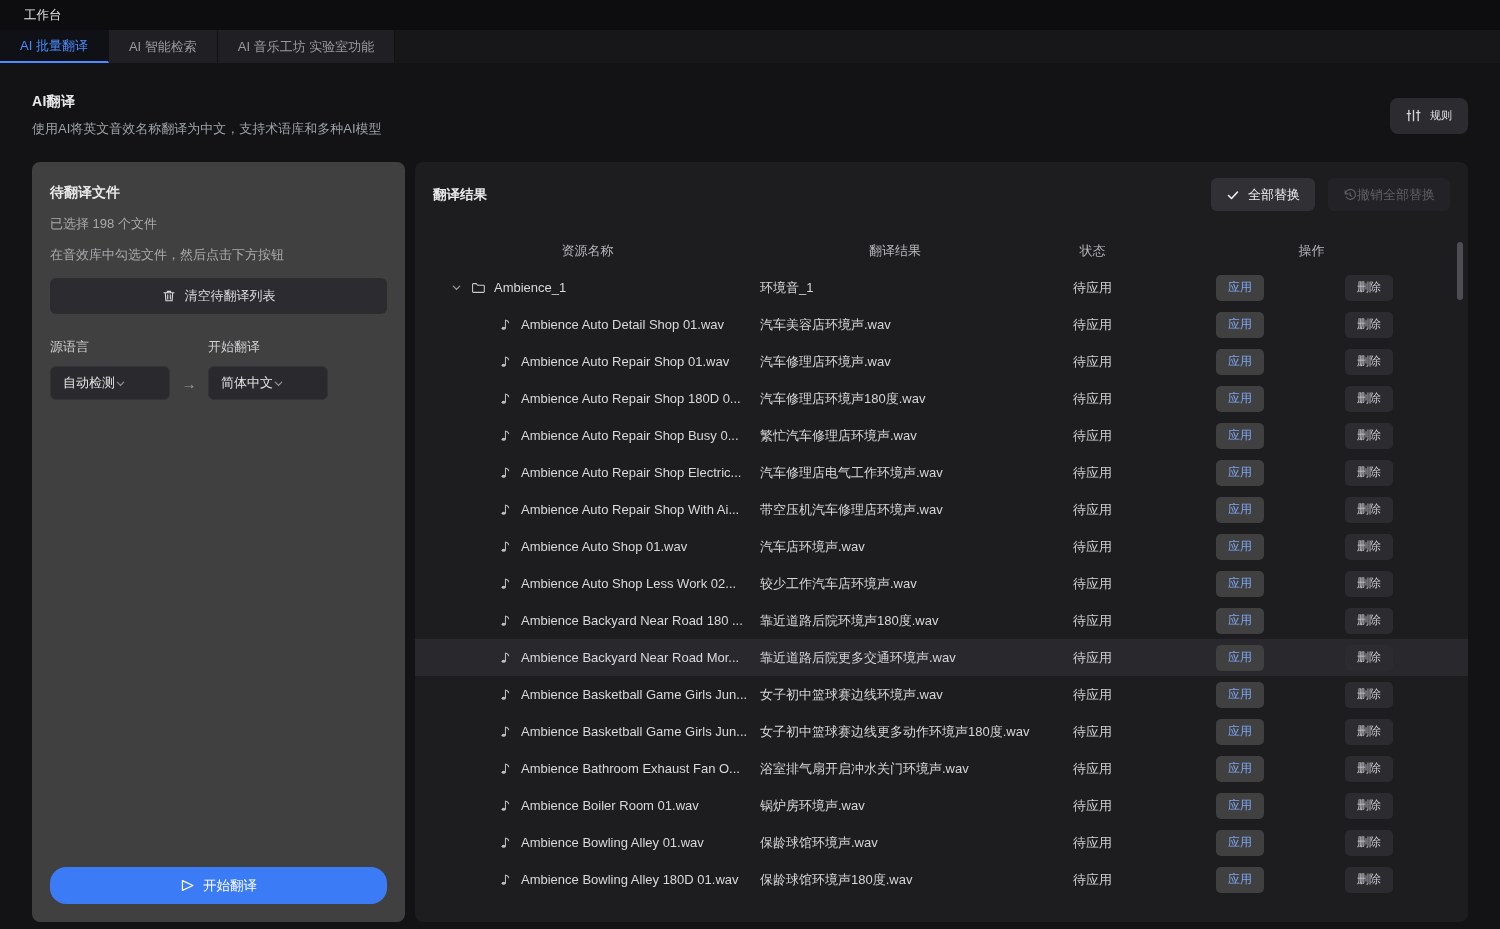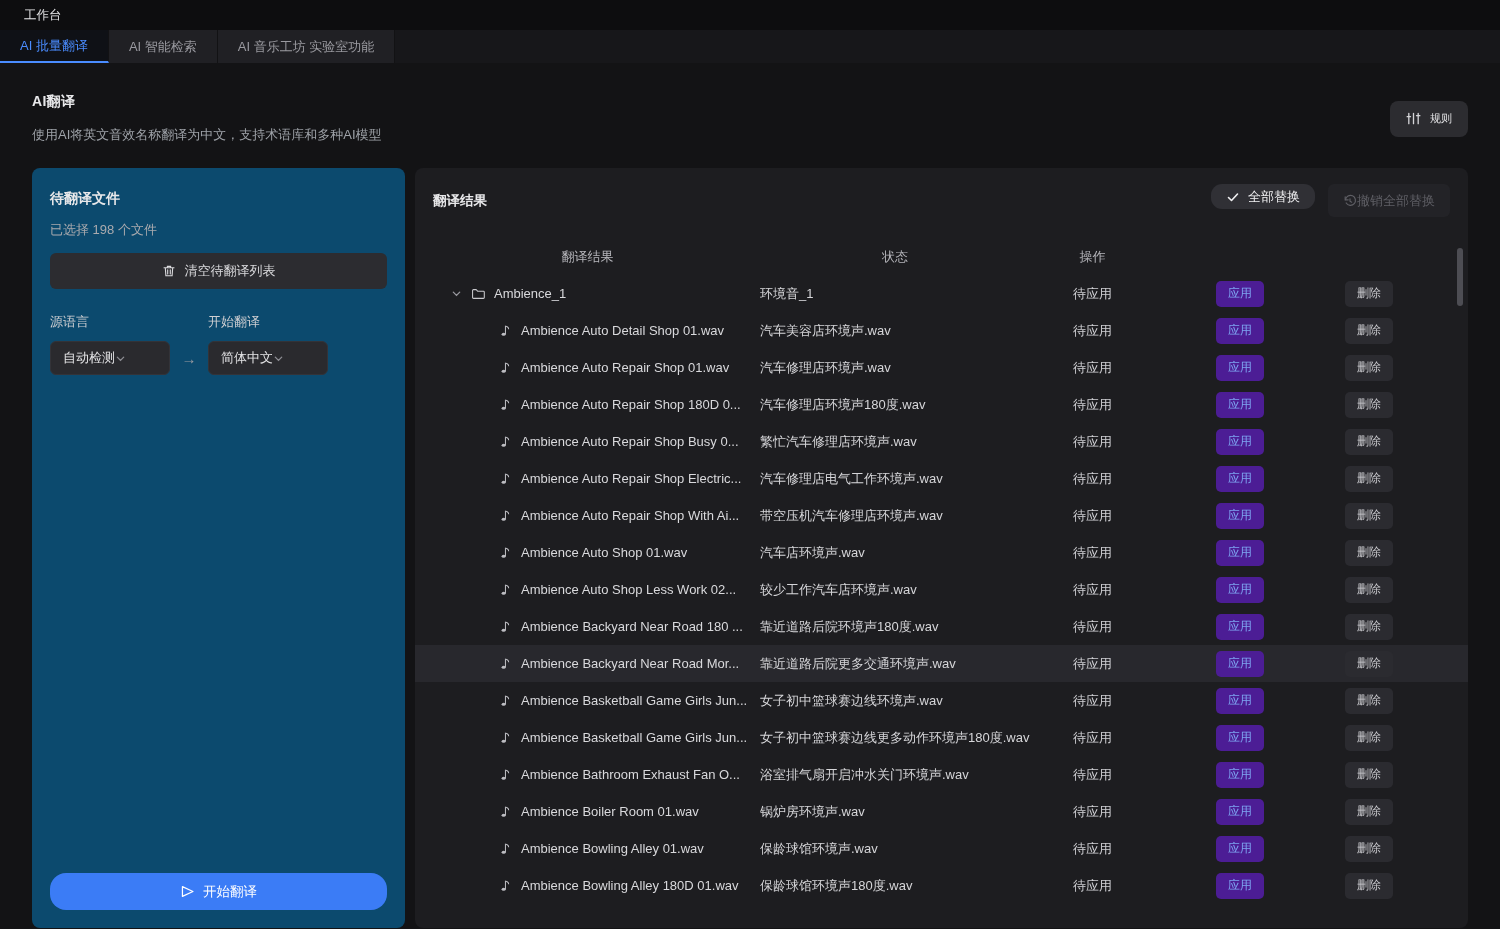--- a/index.html
+++ b/index.html
@@ -18,64 +18,64 @@
   
   .tabbar { height:33px; background:#17171a; display:flex; align-items:stretch; }
   .tab { padding:0 20px; display:flex; align-items:center; font-size:13px; color:#9a9aa0; background:#202024; border-right:1px solid #121214; cursor:pointer; white-space:nowrap; }
   .tab.active { color:#4a8cff; background:#0f1116; border-bottom:2px solid #4a8cff; }
 
   .page { padding:0 32px; }
 
   
   .page-header { margin-top:30px; display:flex; align-items:center; }
   .ph-text .page-title { font-size:14px; font-weight:bold; letter-spacing:.3px; }
-  .ph-text .page-subtitle { margin-top:15px; font-size:13px; color:#9ea2a8; }
+  .ph-text .page-subtitle { margin-top:9px; font-size:13px; color:#9ea2a8; }
   .rules-btn { margin-left:auto; height:36px; padding:0 16px; background:#2c2c30; border-radius:8px; display:flex; align-items:center; gap:9px; font-size:11px; color:#e2e2e4; cursor:pointer; }
   .rules-btn svg { color:#d5d5d8; }
 
   
   .main { display:flex; gap:10px; margin-top:24px; height:760px; }
 
   
-  .left-panel { width:373px; flex:0 0 373px; background:#0c4a6e; border-radius:8px; padding:18px; display:flex; flex-direction:column; }
+  .left-panel { width:373px; flex:0 0 373px; background:#404040; border-radius:8px; padding:18px; display:flex; flex-direction:column; }
   .lp-title { font-size:14px; font-weight:bold; margin-top:4px; }
   .lp-count { font-size:13px; color:#aaaaae; margin-top:13px; }
   .lp-hint { font-size:13px; color:#aaaaae; margin-top:13px; }
   .clear-btn { height:36px; background:#2c2c30; border-radius:6px; display:flex; align-items:center; justify-content:center; gap:9px; font-size:13px; color:#dadadd; margin-top:14px; cursor:pointer; }
   .lang-labels { display:flex; margin-top:24px; font-size:13px; color:#cfcfd2; }
   .lang-labels span:first-child { width:158px; }
   .lang-row { display:flex; align-items:center; margin-top:10px; }
   .select { width:120px; height:34px; background:#2a2a2e; border:1px solid #333338; border-radius:6px; display:flex; align-items:center; padding:0 10px 0 12px; font-size:13px; color:#e4e4e6; cursor:pointer; }
   .select .chev { color:#8f8f95; }
   .arrow-glyph { width:38px; text-align:center; color:#9a9aa0; font-size:15px; }
   .start-btn { margin-top:auto; height:37px; background:#3b7cf6; border-radius:16px; color:#ffffff; display:flex; align-items:center; justify-content:center; gap:8px; font-size:13.5px; cursor:pointer; }
 
   
   .right-panel { flex:1; background:#1d1d20; border-radius:8px; position:relative; padding-top:16px; overflow:hidden; }
   .rp-header { display:flex; align-items:center; padding:0 18px; }
   .rp-title { font-size:13.5px; font-weight:bold; }
   .rp-actions { margin-left:auto; display:flex; gap:13px; }
-  .replace-btn { height:25px; padding:0 15px; background:#303035; border-radius:11px; display:flex; align-items:center; gap:8px; font-size:13px; color:#f0f0f2; cursor:pointer; }
+  .replace-btn { height:33px; padding:0 15px; background:#303035; border-radius:6px; display:flex; align-items:center; gap:8px; font-size:13px; color:#f0f0f2; cursor:pointer; }
   .undo-btn { height:33px; padding:0 15px; background:#232327; border-radius:6px; display:flex; align-items:center; gap:0; font-size:13px; color:#5e5e64; cursor:default; }
 
   .table-header { display:grid; grid-template-columns:345px 270px 125px 1fr; margin-top:26px; height:28px; align-items:center; font-size:13px; color:#b6b6bb; }
   .table-header div { text-align:center; }
 
   .rows { margin-top:4px; }
   .row { display:grid; grid-template-columns:345px 270px 125px 170px 140px; height:37px; align-items:center; font-size:13px; color:#d5d5d8; }
   .row.highlight { background:#28282d; }
   .cell-name { display:flex; align-items:center; gap:9px; overflow:hidden; white-space:nowrap; color:#d9d9dc; }
   .row.folder .cell-name { padding-left:36px; }
   .row.file .cell-name { padding-left:84px; }
   .cell-trans { overflow:hidden; white-space:nowrap; color:#d6d6d9; }
   .cell-status { text-align:center; color:#d0d0d4; }
   .cell-apply { display:flex; justify-content:center; }
   .cell-delete { display:flex; justify-content:center; padding-right:52px; }
   .mini-btn { min-width:48px; height:26px; padding:0 10px; border-radius:5px; display:flex; align-items:center; justify-content:center; font-size:12px; cursor:pointer; }
-  .mini-btn.apply { background:#4c1d95; color:#7ea6f2; }
+  .mini-btn.apply { background:#404040; color:#7ea6f2; }
   .mini-btn.delete { background:#2b2b30; color:#c9c9cd; }
 
   .chev-expand { color:#9a9aa0; }
   .folder-icon { color:#c9c9cd; }
   .note-icon { color:#bdbdc2; flex:0 0 auto; }
 
   .scroll-thumb { position:absolute; right:5px; top:80px; width:6px; height:58px; background:#4d4d53; border-radius:3px; }
 </style>
 </head>
 <body>
@@ -112,20 +112,21 @@
       </span>
       <span>规则</span>
     </div>
   </div>
 
   <div class="main">
 
     <div class="left-panel">
       <div class="lp-title">待翻译文件</div>
       <div class="lp-count">已选择 198 个文件</div>
+      <div class="lp-hint">在音效库中勾选文件，然后点击下方按钮</div>
 
       <div class="clear-btn">
         <span>
           <svg width="14" height="14" viewBox="0 0 14 14" fill="none" stroke="currentColor" stroke-width="1.1" stroke-linecap="round">
             <path d="M2 3.7h10M5.4 3.7V2.4h3.2v1.3M3.3 3.7l.6 8h6.2l.6-8M5.7 5.7v4.3M8.3 5.7v4.3"></path>
           </svg>
         </span>
         <span>清空待翻译列表</span>
       </div>
 
@@ -182,20 +183,21 @@
                   <path d="M2.5 5.7a5 5 0 1 1 .7 3.3"></path>
                   <path d="M7 4.8v2.4l1.7 1"></path>
                 </svg>
             </span>
             <span>撤销全部替换</span>
           </div>
         </div>
       </div>
 
       <div class="table-header">
+        <div>资源名称</div>
         <div>翻译结果</div>
         <div>状态</div>
         <div>操作</div>
       </div>
 
       <div class="rows">
 
         <div class="row folder">
           <div class="cell-name">
             <span class="chev-expand">

